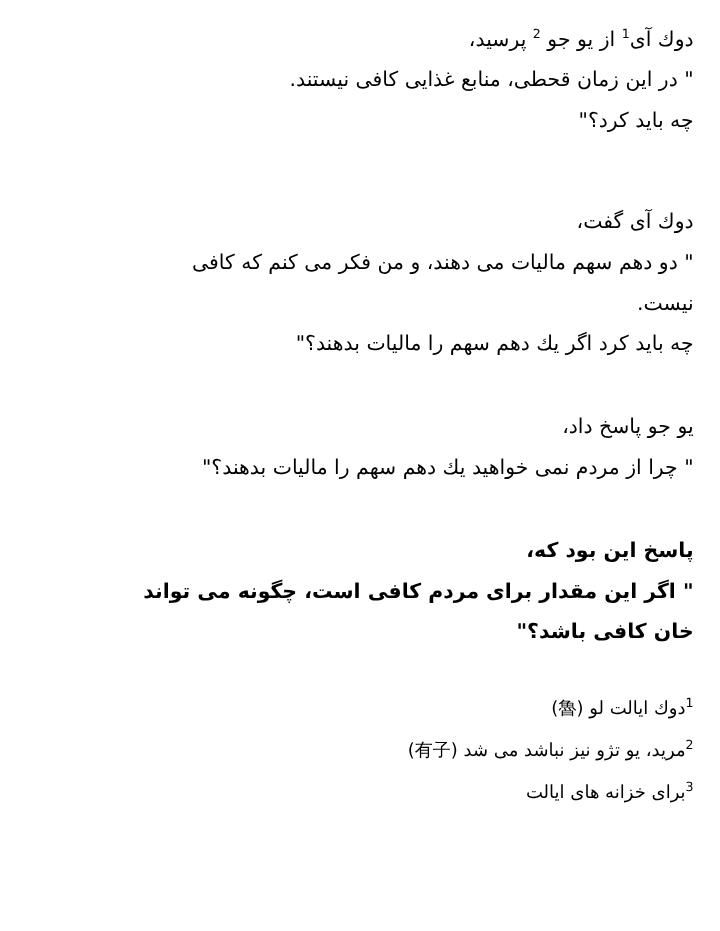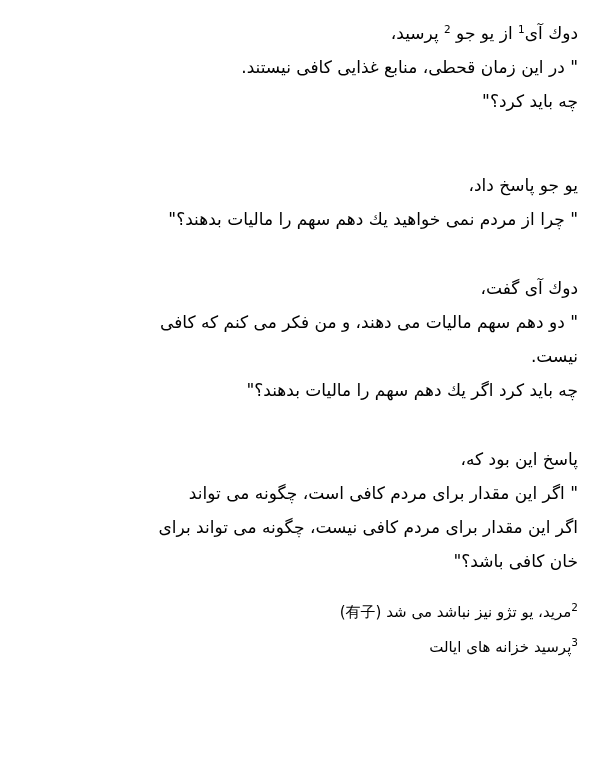--- a/index.html
+++ b/index.html
@@ -17,21 +17,21 @@
     text-align: right;
     box-sizing: border-box;
     padding: 16px 22px 0 18px;
     overflow: hidden;
     font-family: "DejaVu Sans", sans-serif;
   }
   .stanza {
     margin: 0 0 35px 0;
   }
   .stanza.stanza-1 { margin-bottom: 50px; }
-  .stanza.stanza-4 { margin-bottom: 17px; }
+  .stanza.stanza-4 { margin-bottom: 29px; font-weight: bold; }
   .line {
     font-size: 17px;
     line-height: 34px;
     white-space: nowrap;
     color: #000000;
   }
   sup {
     font-size: 10.5px;
     line-height: 0;
     vertical-align: 6px;
@@ -44,34 +44,34 @@
 </head>
 <body>
 
 <div class="page">
   <main>
       <div class="stanza stanza-1">
         <div class="line"><span>دوك آى</span><sup>1</sup><span> از يو جو </span><sup>2</sup><span> پرسيد،</span></div>
         <div class="line"><span>" در اين زمان قحطى، منابع غذايى كافى نيستند.</span></div>
         <div class="line"><span>چه بايد كرد؟"</span></div>
       </div>
-      <div class="stanza stanza-2">
-        <div class="line"><span>يو جو پاسخ داد،</span></div>
-        <div class="line"><span>" چرا از مردم نمى خواهيد يك دهم سهم را ماليات بدهند؟"</span></div>
-      </div>
       <div class="stanza stanza-3">
         <div class="line"><span>دوك آى گفت،</span></div>
         <div class="line"><span>" دو دهم سهم ماليات مى دهند، و من فكر مى كنم كه كافى</span></div>
         <div class="line"><span>نيست.</span></div>
         <div class="line"><span>چه بايد كرد اگر يك دهم سهم را ماليات بدهند؟"</span></div>
       </div>
+      <div class="stanza stanza-2">
+        <div class="line"><span>يو جو پاسخ داد،</span></div>
+        <div class="line"><span>" چرا از مردم نمى خواهيد يك دهم سهم را ماليات بدهند؟"</span></div>
+      </div>
       <div class="stanza stanza-4">
         <div class="line"><span>پاسخ اين بود كه،</span></div>
         <div class="line"><span>" اگر اين مقدار براى مردم كافى است، چگونه مى تواند</span></div>
-        <div class="line"><span>اگر اين مقدار براى مردم كافى نيست، چگونه مى تواند براى</span></div>
         <div class="line"><span>خان كافى باشد؟"</span></div>
       </div>
     </main>
   <section class="footnotes">
+      <div class="line"><sup>1</sup><span>دوك ايالت لو (魯)</span></div>
       <div class="line"><sup>2</sup><span>مريد، يو تژو نيز نباشد مى شد (有子)</span></div>
-      <div class="line"><sup>3</sup><span>پرسيد خزانه هاى ايالت</span></div>
+      <div class="line"><sup>3</sup><span>براى خزانه هاى ايالت</span></div>
     </section>
 </div>
 
 </body></html>

